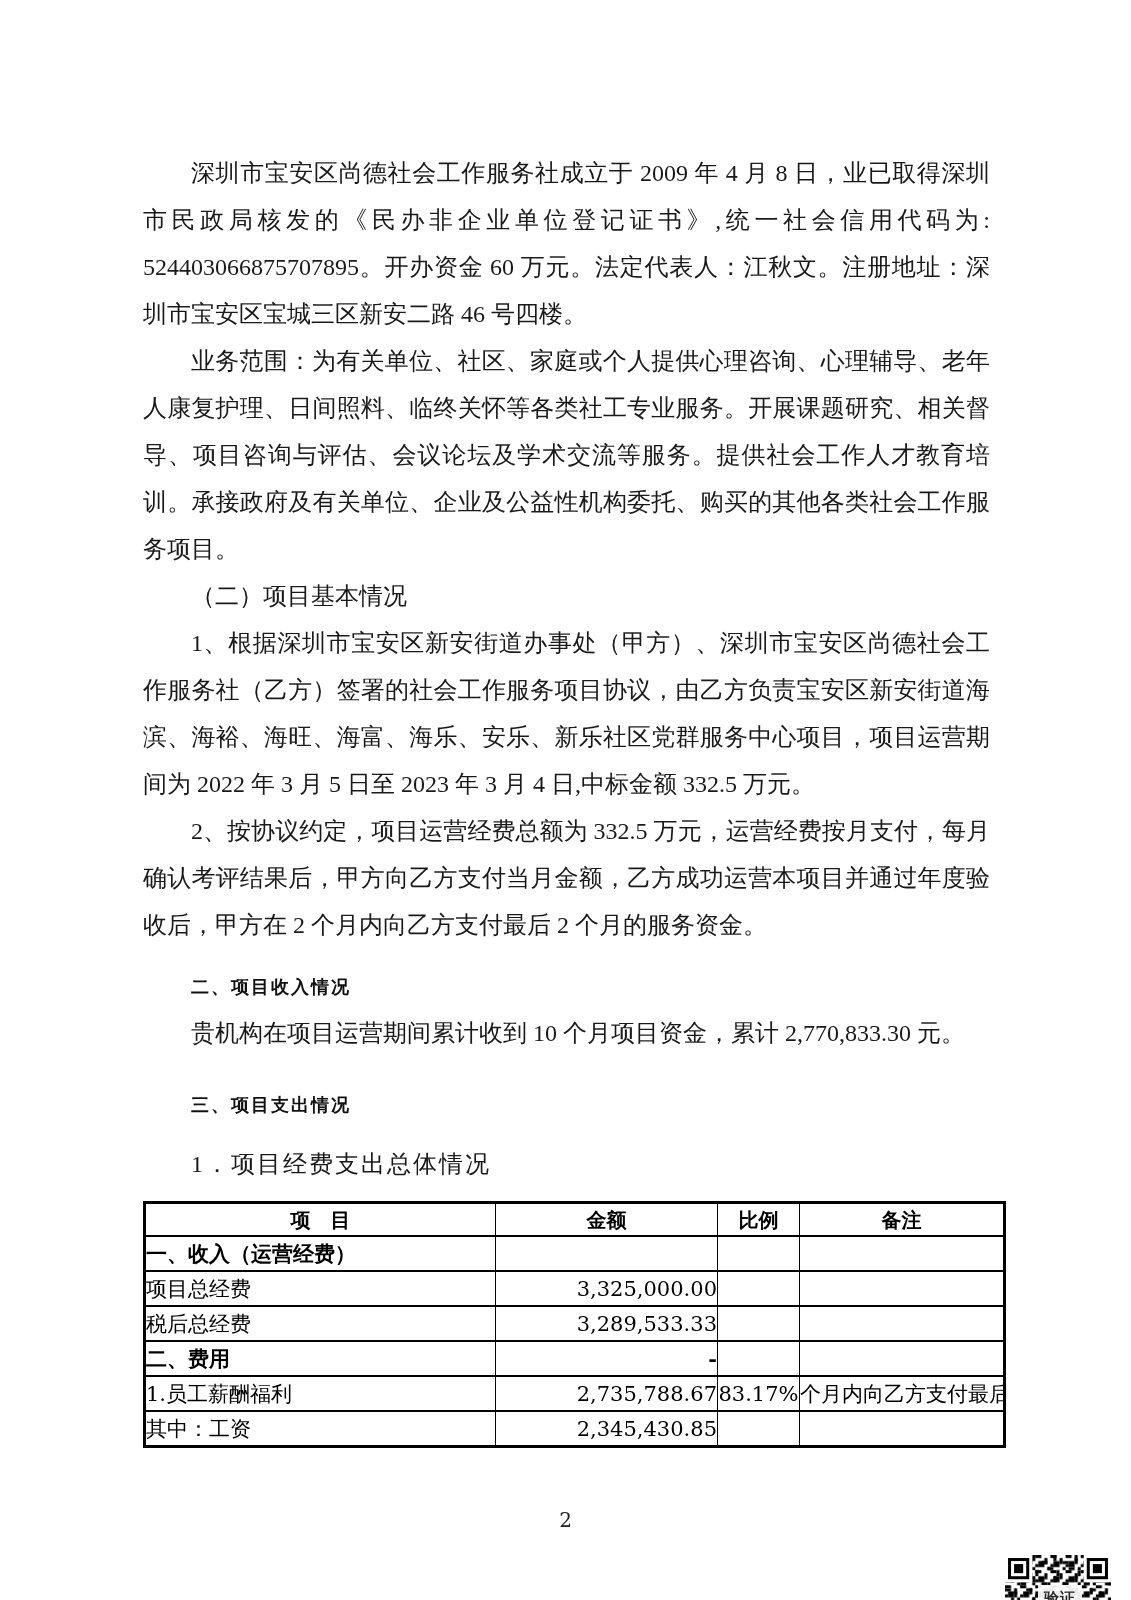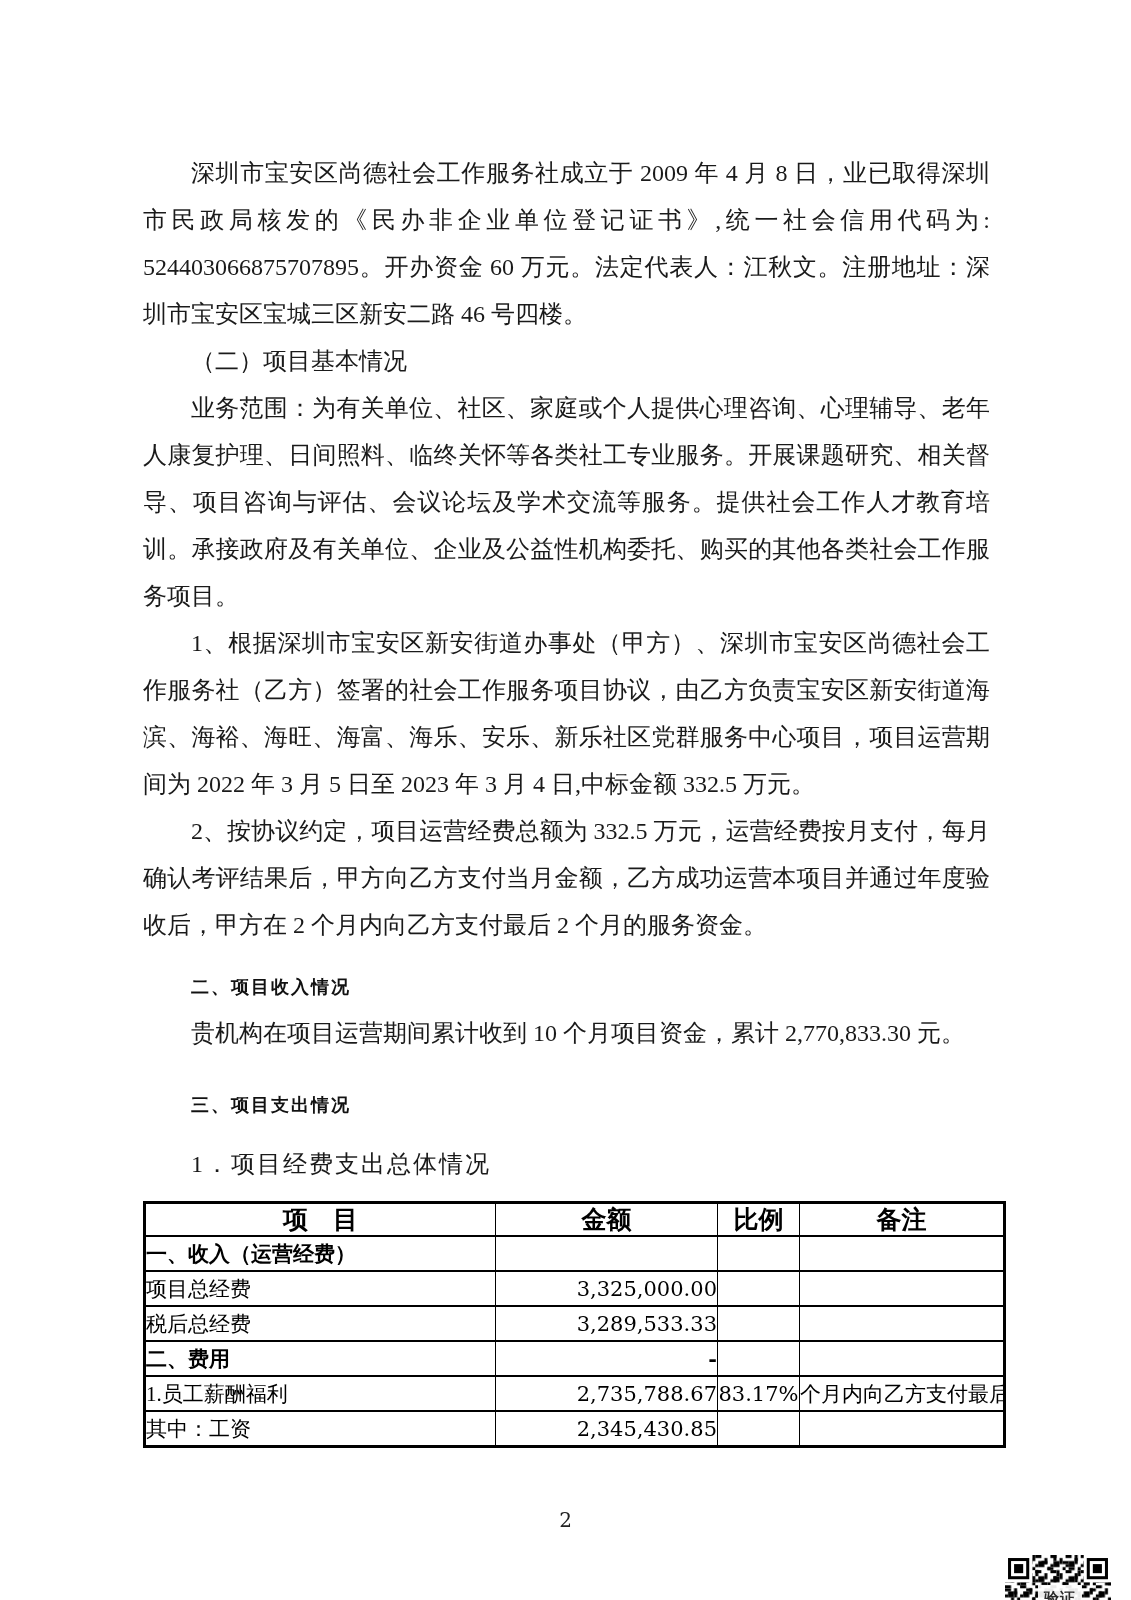--- a/index.html
+++ b/index.html
@@ -55,31 +55,31 @@
     height:33px;
     font-size:21px;
     line-height:24px;
     vertical-align:middle;
     overflow:hidden;
     white-space:nowrap;
   }
   table.expense th:first-child, table.expense td:first-child{border-left:none;}
   table.expense th{
     font-weight:bold;
-    font-size:25px;
+    font-size:20px;
     text-align:center;
     height:31px;
   }
   td.c-item{text-align:left;}
   td.c-amount{text-align:right;padding-right:14px;}
   td.c-ratio{text-align:center;}
   td.c-note{text-align:left;padding-left:12px;}
   tr.bold td{font-weight:bold;}
   td.ind0{padding-left:10px;}
-  td.ind1{padding-left:31px;font-family:Liberation Serif, serif;}
+  td.ind1{padding-left:31px;}
   td.ind2{padding-left:51px;}
   td.ind3{padding-left:110px;}
   .page-number{
     position:absolute;
     left:0;top:1508px;
     width:1131px;
     text-align:center;
     font-size:20px;
     color:#222;
   }
@@ -106,23 +106,23 @@
   }
 </style>
 </head>
 <body>
 
 <div class="page">
   <div class="content">
 
     <p>深圳市宝安区尚德社会工作服务社成立于 2009 年 4 月 8 日，业已取得深圳市民政局核发的《民办非企业单位登记证书》,统一社会信用代码为: 524403066875707895。开办资金 60 万元。法定代表人：江秋文。注册地址：深圳市宝安区宝城三区新安二路 46 号四楼。</p>
 
+    <p>业务范围：为有关单位、社区、家庭或个人提供心理咨询、心理辅导、老年人康复护理、日间照料、临终关怀等各类社工专业服务。开展课题研究、相关督导、项目咨询与评估、会议论坛及学术交流等服务。提供社会工作人才教育培训。承接政府及有关单位、企业及公益性机构委托、购买的其他各类社会工作服务项目。</p>
+
     <p>（二）项目基本情况</p>
-
-    <p>业务范围：为有关单位、社区、家庭或个人提供心理咨询、心理辅导、老年人康复护理、日间照料、临终关怀等各类社工专业服务。开展课题研究、相关督导、项目咨询与评估、会议论坛及学术交流等服务。提供社会工作人才教育培训。承接政府及有关单位、企业及公益性机构委托、购买的其他各类社会工作服务项目。</p>
 
     <p>1、根据深圳市宝安区新安街道办事处（甲方）、深圳市宝安区尚德社会工作服务社（乙方）签署的社会工作服务项目协议，由乙方负责宝安区新安街道海滨、海裕、海旺、海富、海乐、安乐、新乐社区党群服务中心项目，项目运营期间为 2022 年 3 月 5 日至 2023 年 3 月 4 日,中标金额 332.5 万元。</p>
 
     <p>2、按协议约定，项目运营经费总额为 332.5 万元，运营经费按月支付，每月确认考评结果后，甲方向乙方支付当月金额，乙方成功运营本项目并通过年度验收后，甲方在 2 个月内向乙方支付最后 2 个月的服务资金。</p>
 
     <div class="sec-heading h-income">二、项目收入情况</div>
 
     <p class="p-income">贵机构在项目运营期间累计收到 10 个月项目资金，累计 2,770,833.30 元。</p>
 
     <div class="sec-heading h-expense">三、项目支出情况</div>

